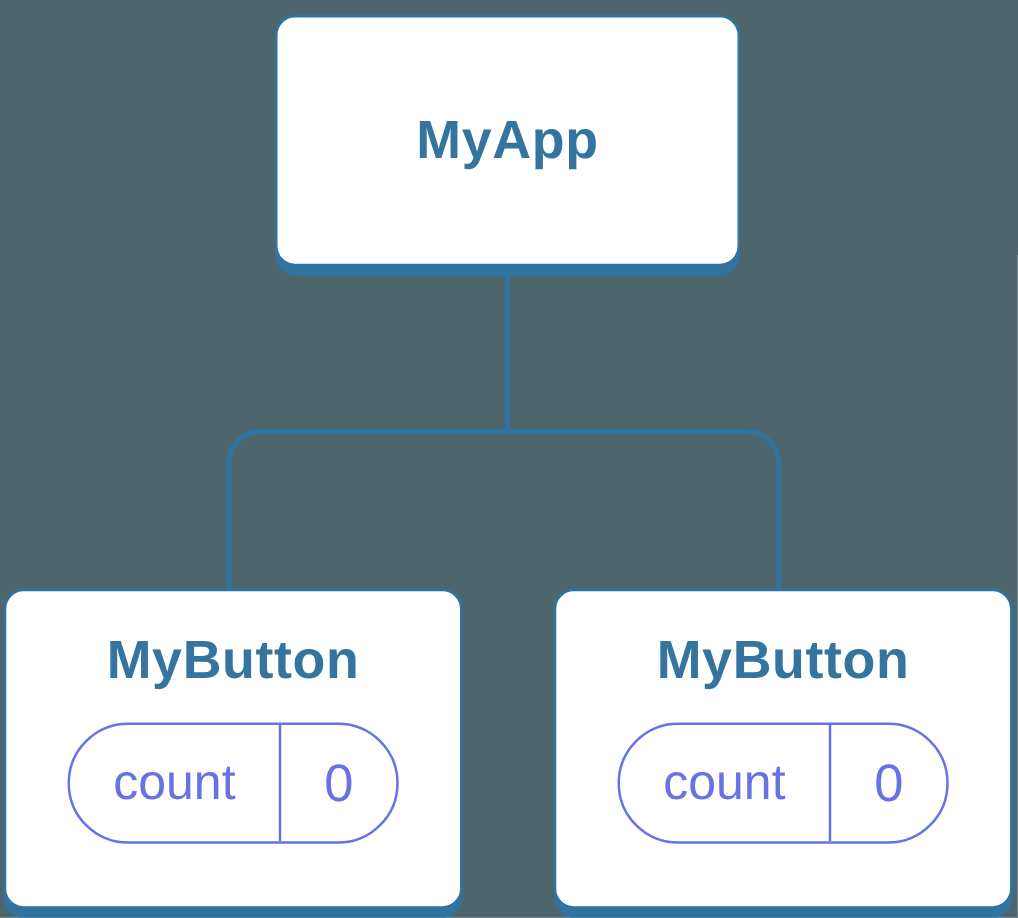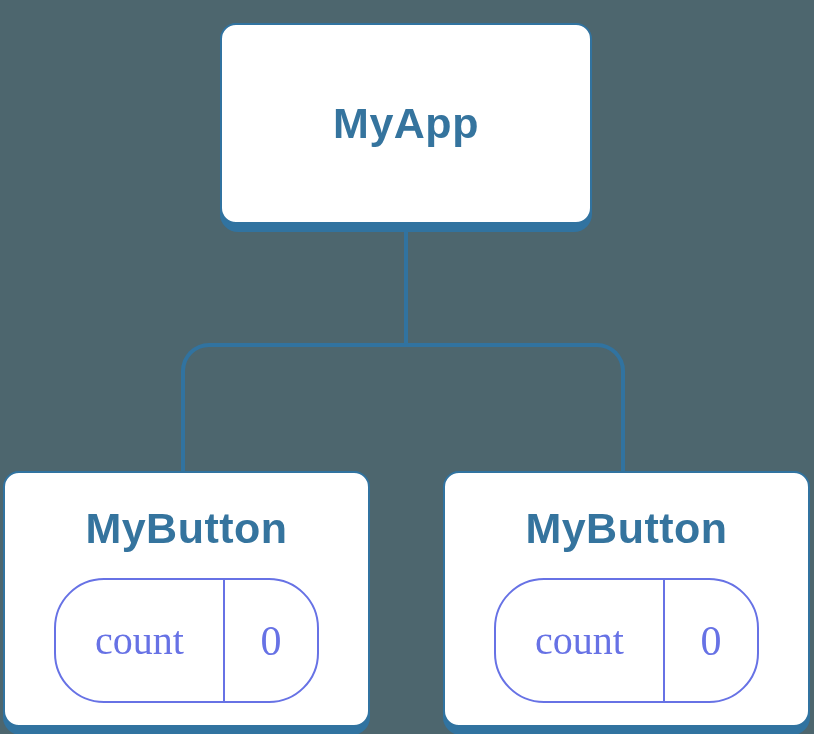--- a/index.html
+++ b/index.html
@@ -48,45 +48,44 @@
   .node-inner {
     box-sizing: border-box;
     width: 100%; height: 100%;
     background: var(--node-background);
     border: 2px solid var(--node-border);
     border-radius: 16px;
     display: flex;
     flex-direction: column;
     align-items: center;
   }
-  .node-root { left: 220px; top: 23px; width: 372px; height: 209px; }
+  .node-root { left: 220px; top: 12px; width: 372px; height: 209px; }
   .node-root .node-inner { justify-content: center; }
   .node-child-left  { left: 3px;   top: 471px; width: 367px; height: 264px; }
   .node-child-right { left: 443px; top: 471px; width: 367px; height: 264px; }
   .node-child-left .node-inner,
   .node-child-right .node-inner { padding-top: 32px; }
 
   .node-label {
     font-size: 43px;
     font-weight: bold;
     line-height: 1.1;
     color: var(--node-label);
     letter-spacing: 0.5px;
   }
 
   
   .pill {
     display: flex;
     margin-top: 26px;
-    width: 265px; height: 125px;
+    width: 265px; height: 97px;
     box-sizing: border-box;
     border: 2px solid var(--state-accent);
     border-radius: 50px;
     background: var(--node-background);
-    font-family: Liberation Serif, serif;
   }
   .pill-key {
     flex: 1;
     display: flex; align-items: center; justify-content: center;
     font-size: 40px;
     color: var(--state-accent);
     border-right: 2px solid var(--state-accent);
   }
   .pill-value {
     width: 92px;

